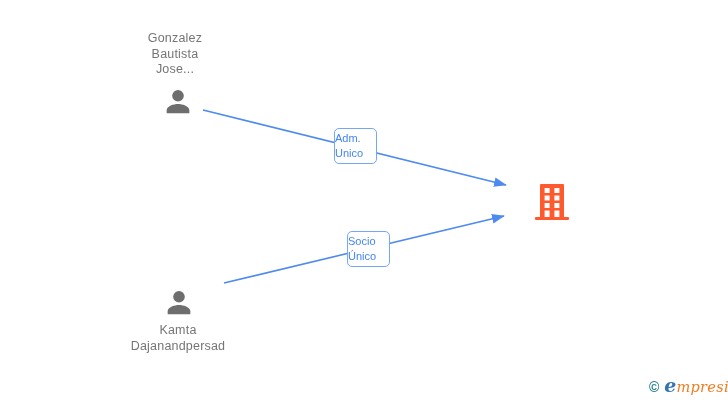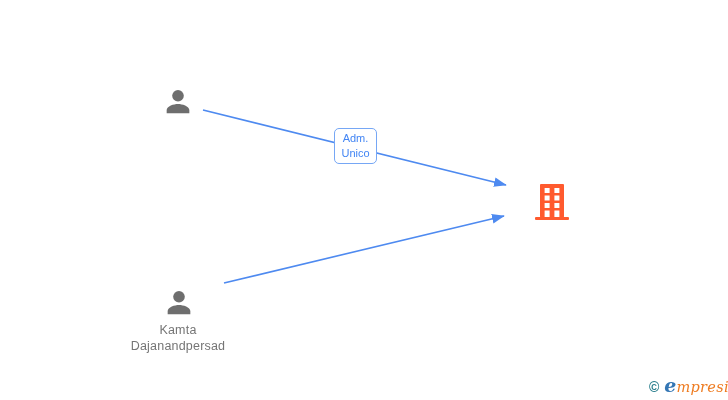--- a/index.html
+++ b/index.html
@@ -36,21 +36,20 @@
   
   .edge-chip{
     position:absolute;
     box-sizing:border-box;
     border:1.5px solid #76a7f5;
     border-radius:5px;
     background:#ffffff;
     color:#4285f4;
     font-size:11px;
     line-height:15px;
-    text-align:center;
     white-space:pre-line;
     padding-top:2px;
   }
   #chip-edge1{left:334px;top:128px;width:43px;height:36px;}
   #chip-edge2{left:347px;top:231px;width:43px;height:36px;}
 
   
   #logo{
     position:absolute;
     left:649px;top:374px;
@@ -73,20 +72,23 @@
   <svg id="edges" width="728" height="400" viewBox="0 0 728 400">
     <defs>
       <marker id="arrowhead" markerWidth="10" markerHeight="8" refX="7.5" refY="3" orient="auto" markerUnits="strokeWidth">
         <path d="M0,0 L8,3 L0,6 Z" fill="#4e8af0"></path>
       </marker>
     </defs>
     <line x1="203" y1="110" x2="506" y2="185" stroke="#4e8af0" stroke-width="1.6" marker-end="url(#arrowhead)"></line>
     <line x1="224" y1="283" x2="504" y2="216" stroke="#4e8af0" stroke-width="1.6" marker-end="url(#arrowhead)"></line>
   </svg>
 
+  <div class="node-label" id="label-person1">Gonzalez
+Bautista
+Jose...</div>
   <div class="node-icon" id="icon-person1">
     <svg width="34" height="34" viewBox="0 0 24 24">
       <circle cx="12" cy="7.6" r="4.1" fill="#6e6e6e"></circle>
       <path d="M12 13.4c-2.9 0-8 1.45-8 4.3V20h16v-2.3c0-2.85-5.1-4.3-8-4.3z" fill="#6e6e6e"></path>
     </svg>
   </div>
 
   <div class="node-icon" id="icon-person2">
     <svg width="34" height="34" viewBox="0 0 24 24">
       <circle cx="12" cy="7.6" r="4.1" fill="#6e6e6e"></circle>
@@ -108,19 +110,21 @@
       <rect x="9.6" y="19" width="5" height="5" fill="#ffffff"></rect>
       <rect x="19.4" y="19" width="5" height="5" fill="#ffffff"></rect>
 
       <rect x="9.6" y="26.5" width="5" height="6.5" fill="#ffffff"></rect>
       <rect x="19.4" y="26.5" width="5" height="6.5" fill="#ffffff"></rect>
     </svg>
   </div>
 
   <div class="edge-chip" id="chip-edge1">Adm.
 Unico</div>
+  <div class="edge-chip" id="chip-edge2">Socio
+Único</div>
 
   <a id="logo">
     <span class="copy">©</span>
     <span class="brand"><span class="initial">e</span><span class="rest">mpresia</span></span>
   </a>
 
 </div>
 
 </body></html>

